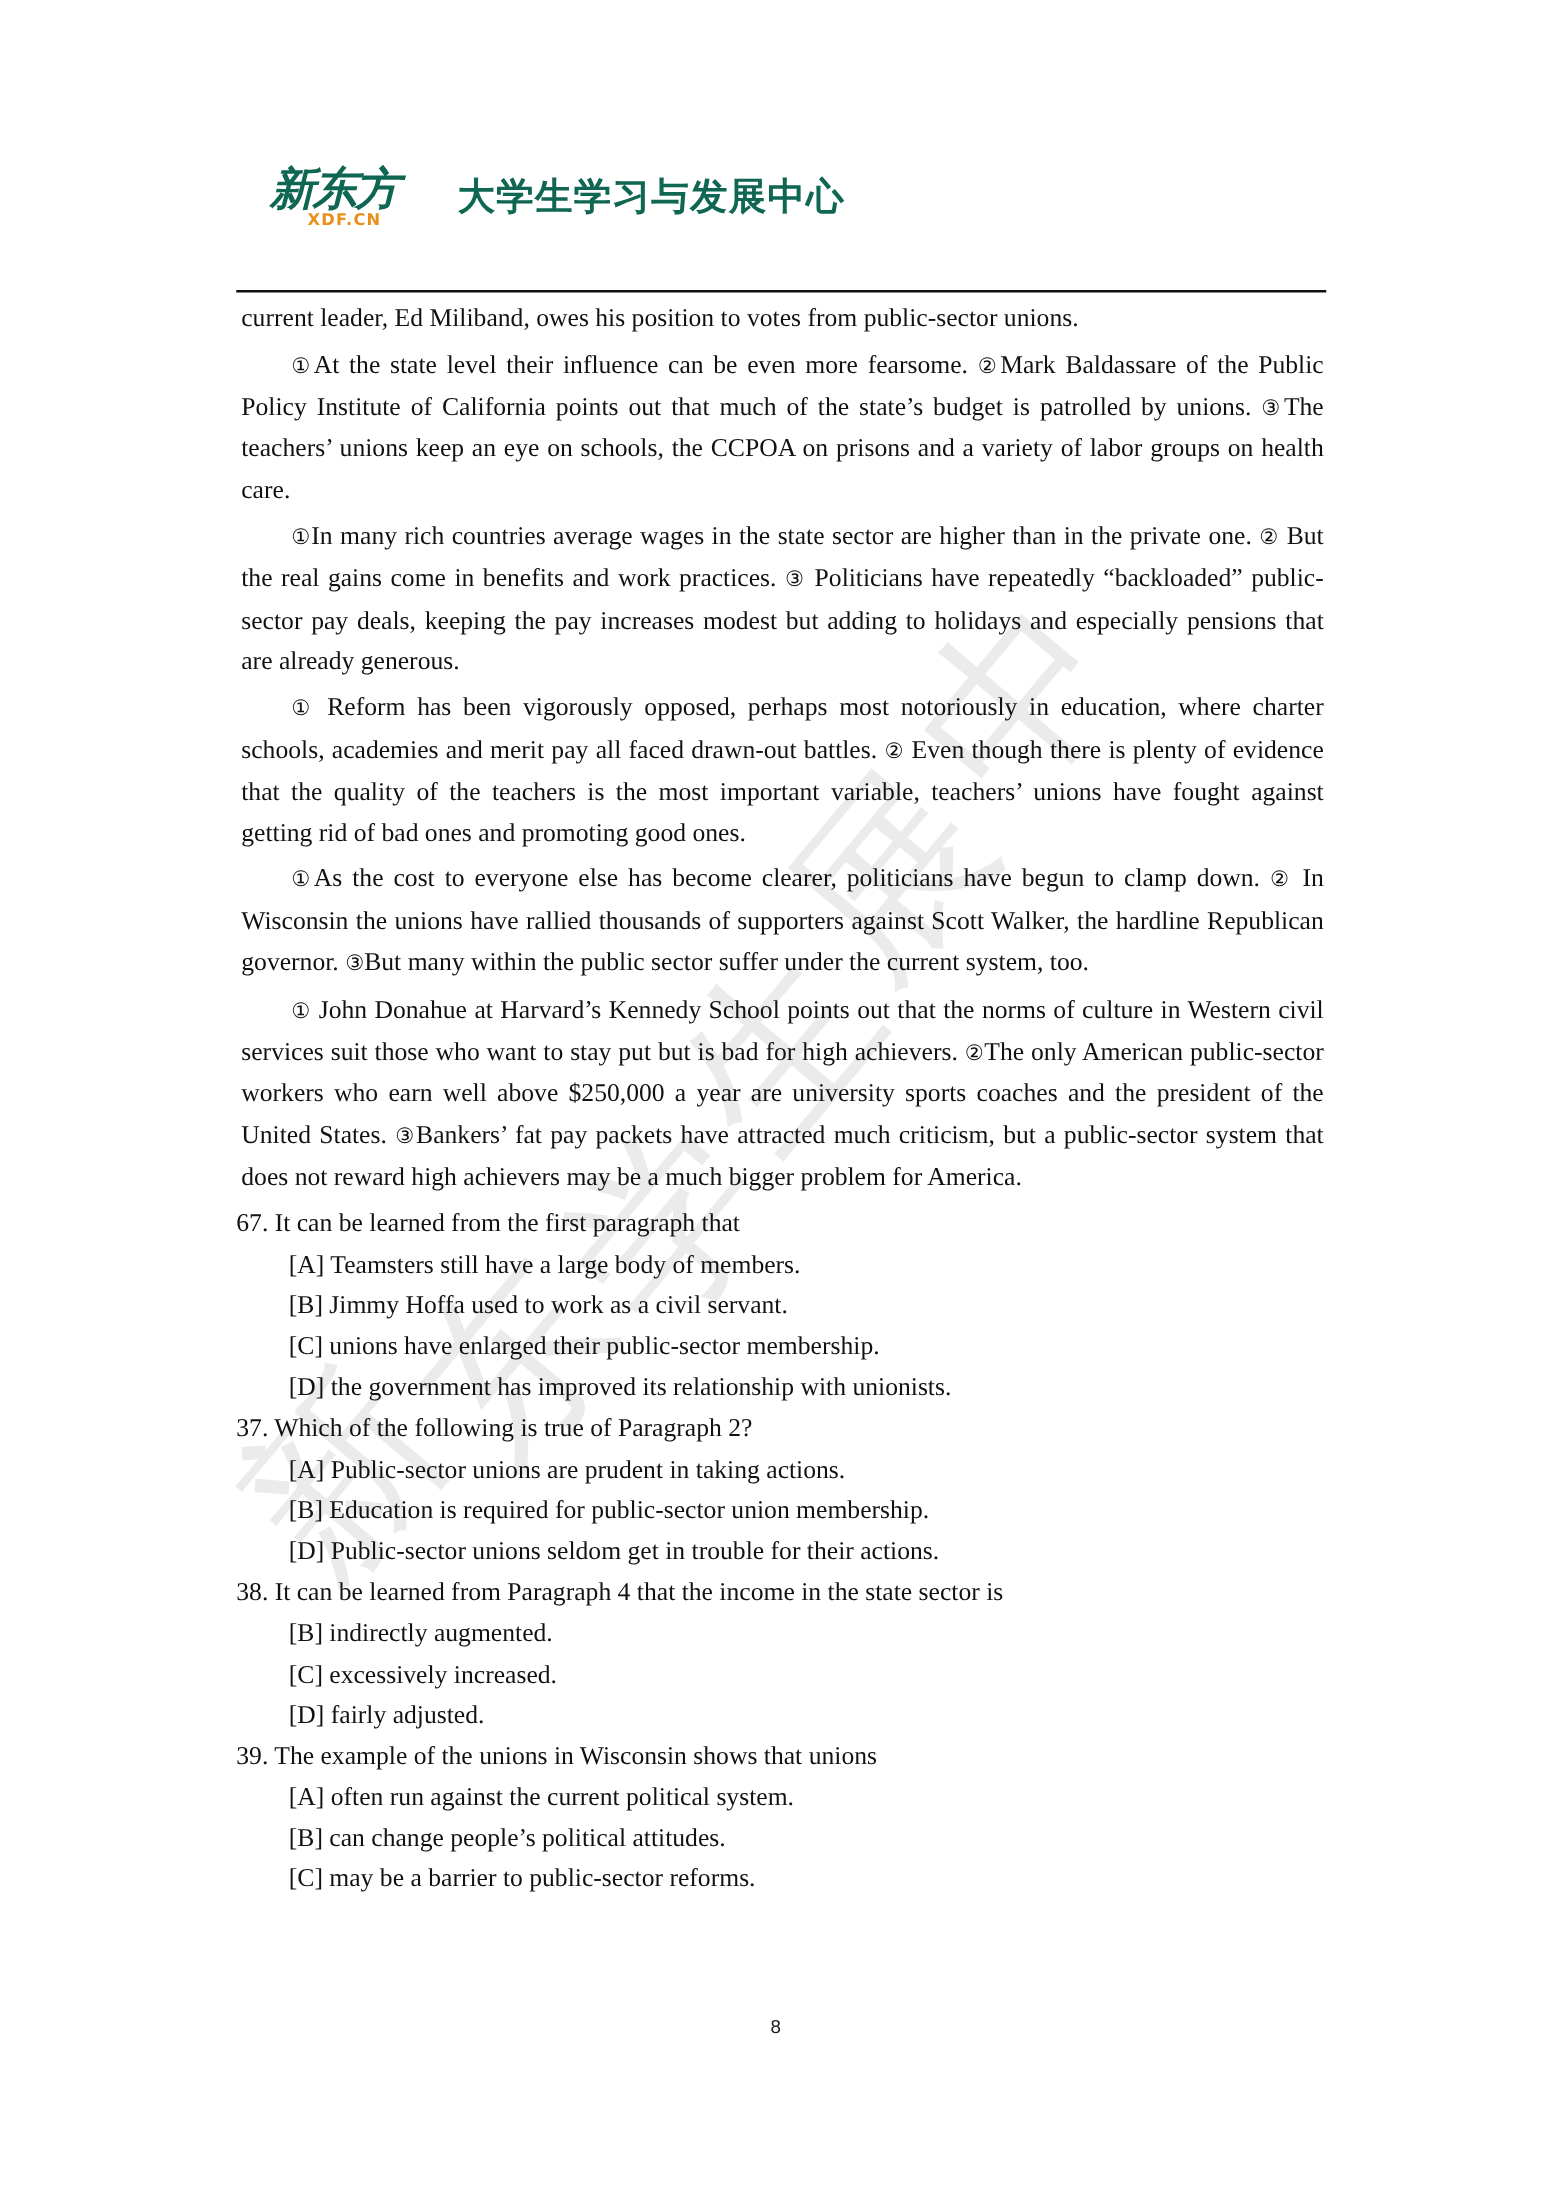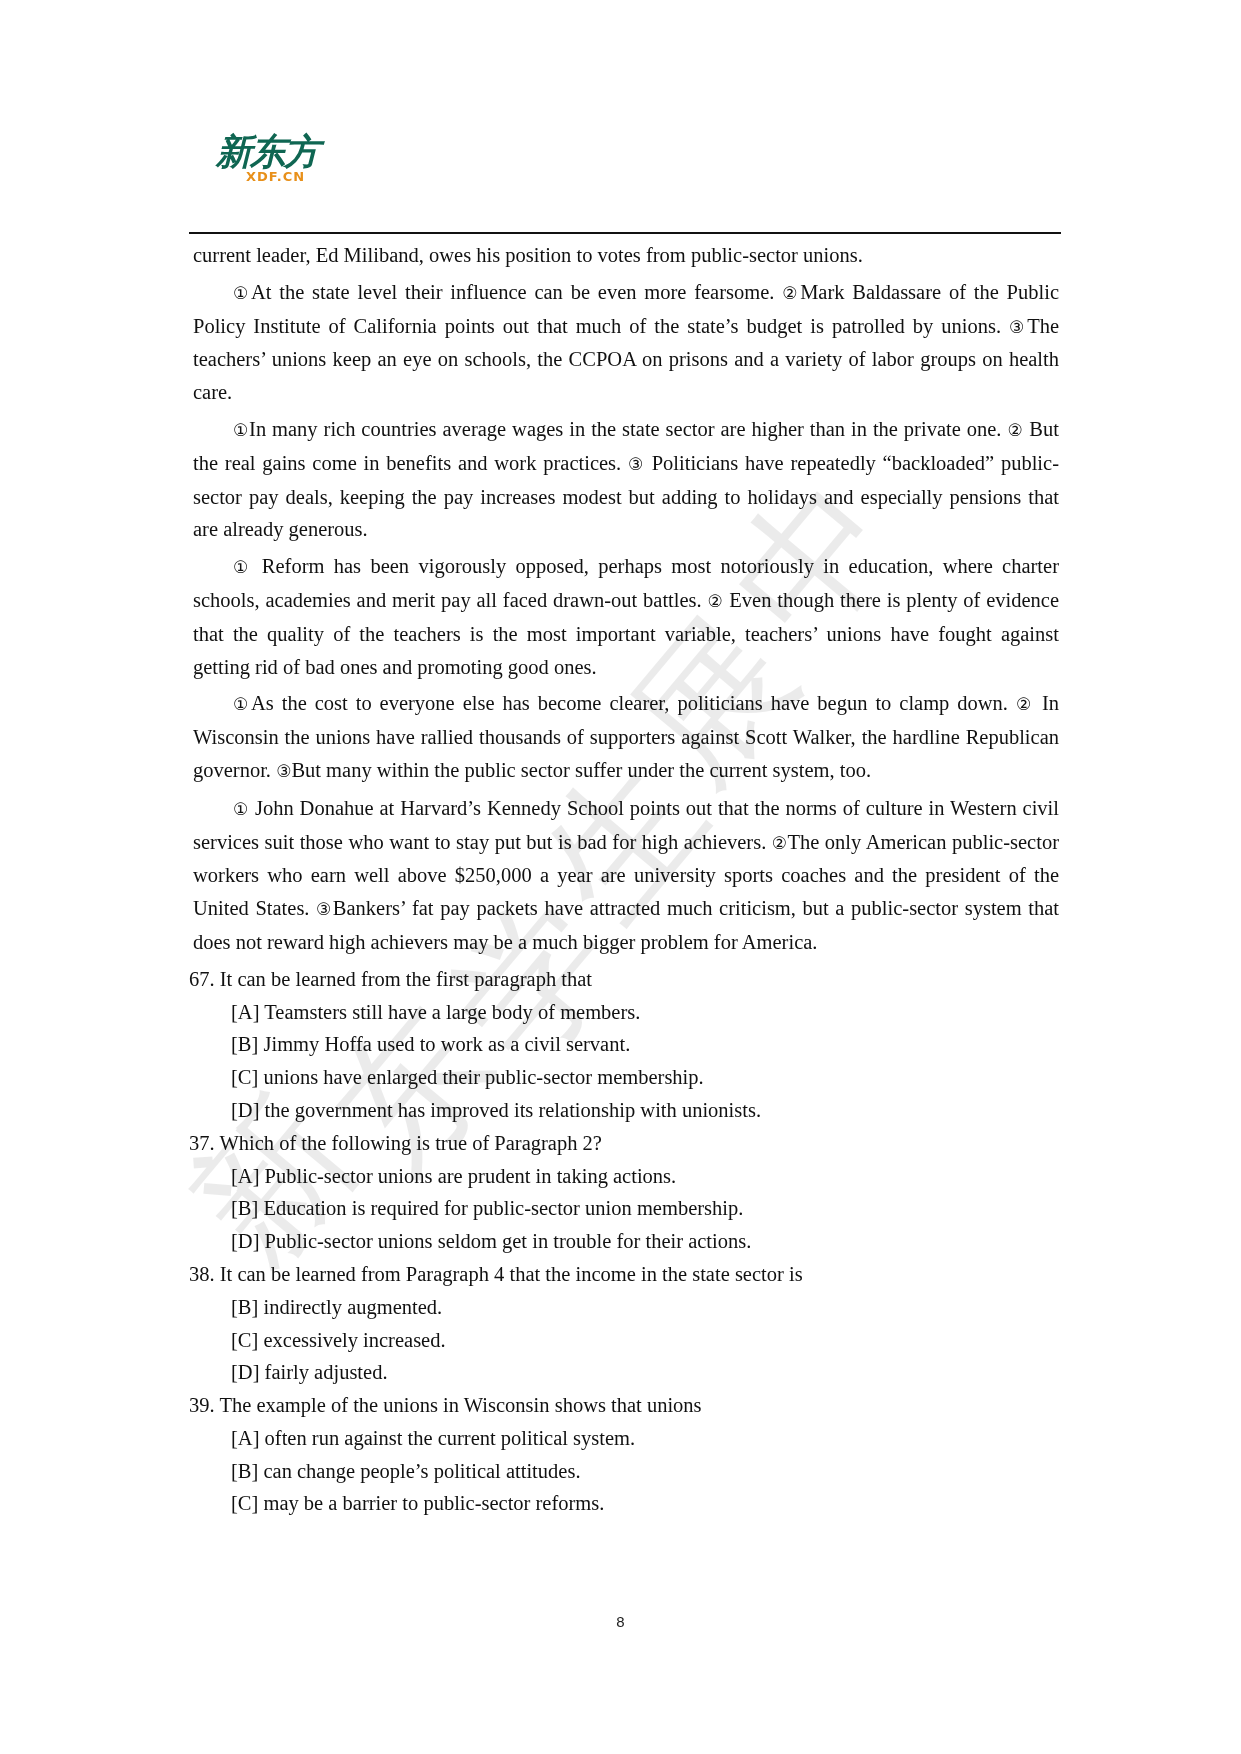--- a/index.html
+++ b/index.html
@@ -27,20 +27,21 @@
                       transform: rotate(-50deg); }
   </style>
 </head>
 <body>
 
 <div class="header">
   <div class="logo">
     <span class="logo-cn">新东方</span>
     <span class="logo-en">XDF.CN</span>
   </div>
+  <span class="header-title">大学生学习与发展中心</span>
 </div>
 
 <div class="rule"></div>
 
 <div class="watermark">
   <span style="left:520px; top:-60px;">中</span>
   <span style="left:420px; top:80px;">展</span>
   <span style="left:330px; top:220px;">生</span>
   <span style="left:240px; top:360px;">学</span>
   <span style="left:120px; top:470px;">东</span>

